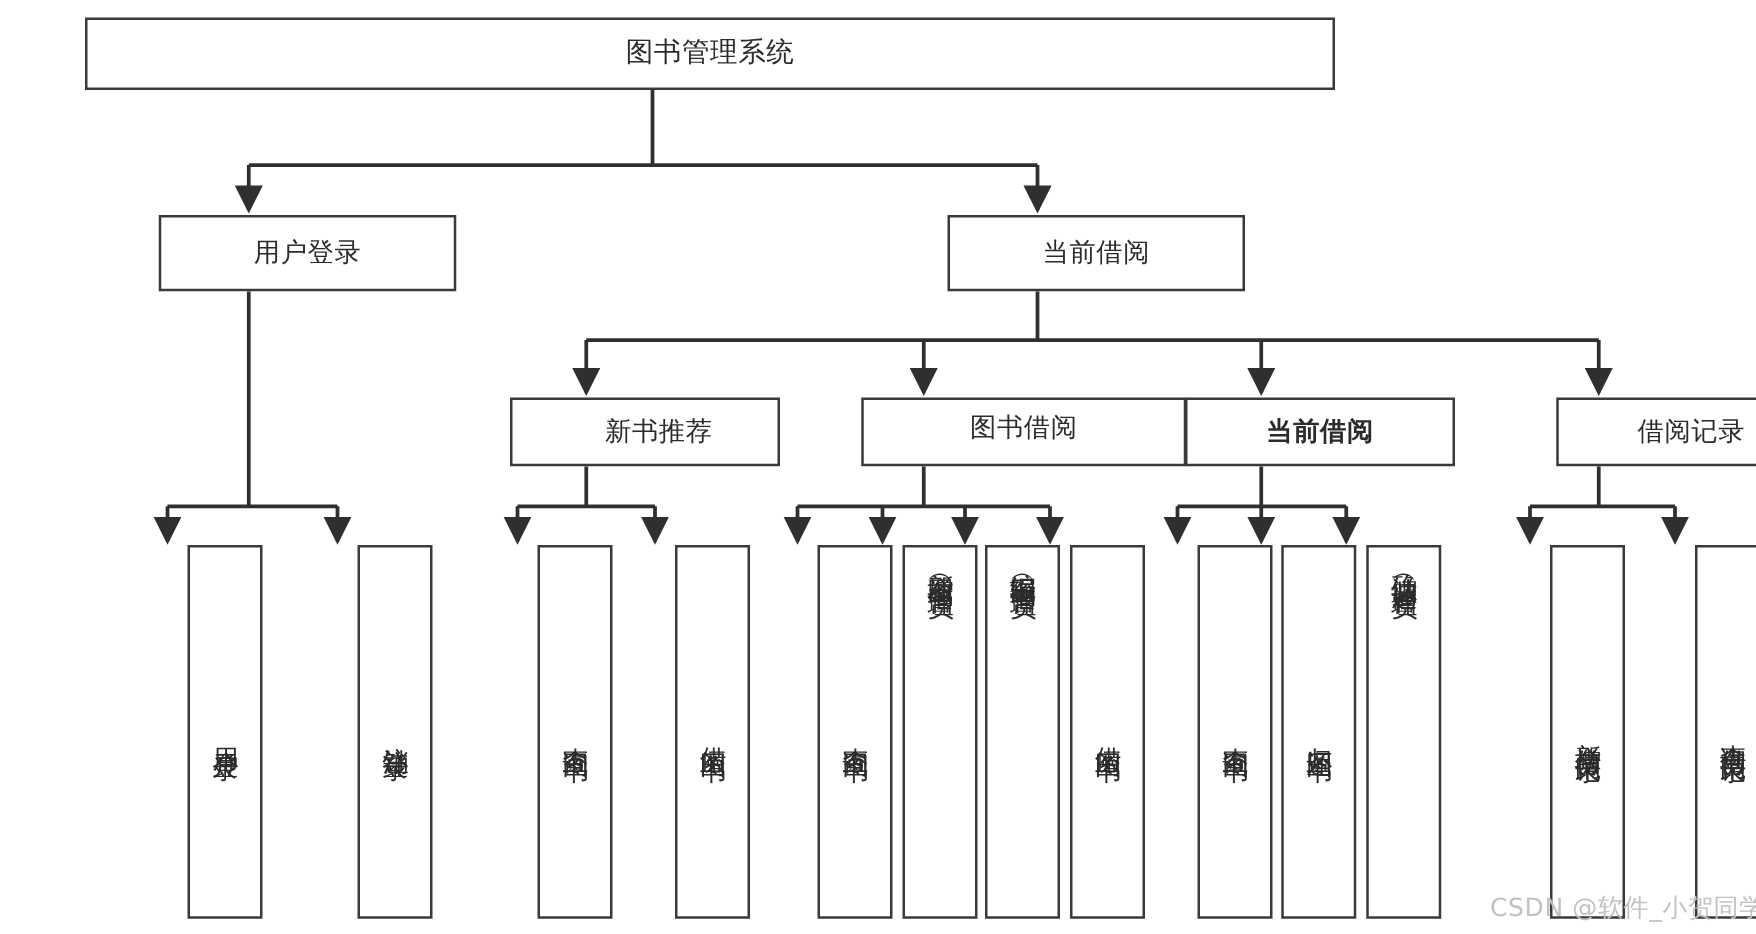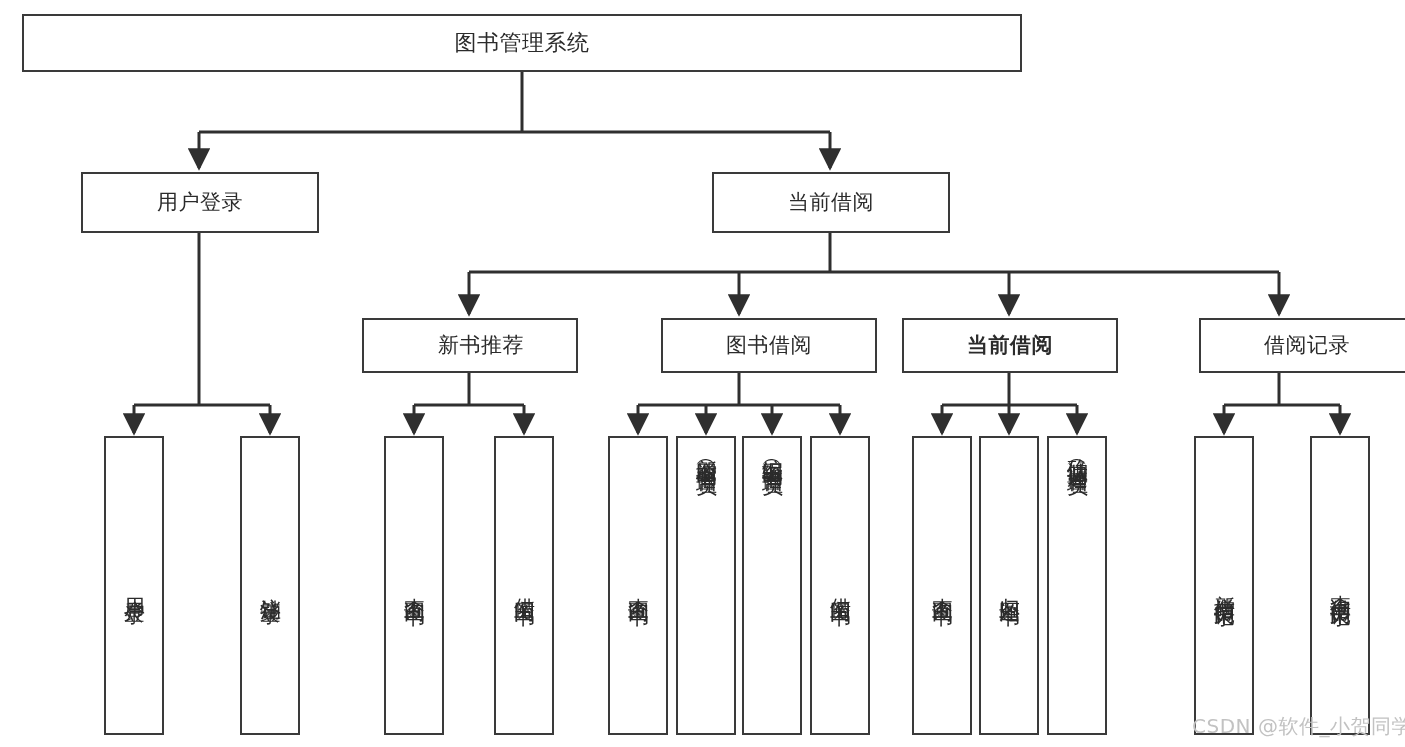--- a/index.html
+++ b/index.html
@@ -31,20 +31,21 @@
   .node {
     position: absolute;
     box-sizing: border-box;
     background: #ffffff;
     border: 2.5px solid #3a3a3a;
     color: #2b2b2b;
     display: flex;
     align-items: center;
     justify-content: center;
     overflow: hidden;
+    margin-left: 46px;
   }
   .node .label {
     display: block;
     line-height: 1.18;
     white-space: pre;
     letter-spacing: 0.5px;
   }
   
   .node.horiz .label {
     font-size: 21px;
@@ -150,21 +151,21 @@
   </div>
 
   <div class="node horiz" style="left:712px; top:172px; width:238px; height:61px;">
     <span class="label">当前借阅</span>
   </div>
 
   <div class="node horiz" style="left:362px; top:318px; width:216px; height:55px;padding-left:22px;">
     <span class="label">新书推荐</span>
   </div>
 
-  <div class="node horiz" style="left:661px; top:318px; width:216px; height:55px;">
+  <div class="node horiz" style="left:643px; top:318px; width:260px; height:55px;font-family:Liberation Mono, monospace;">
     <span class="label">图书借阅</span>
   </div>
 
   <div class="node horiz" style="left:902px; top:318px; width:216px; height:55px;font-weight:bold;">
     <span class="label">当前借阅</span>
   </div>
 
   <div class="node horiz" style="left:1199px; top:318px; width:216px; height:55px;">
     <span class="label">借阅记录</span>
   </div>

